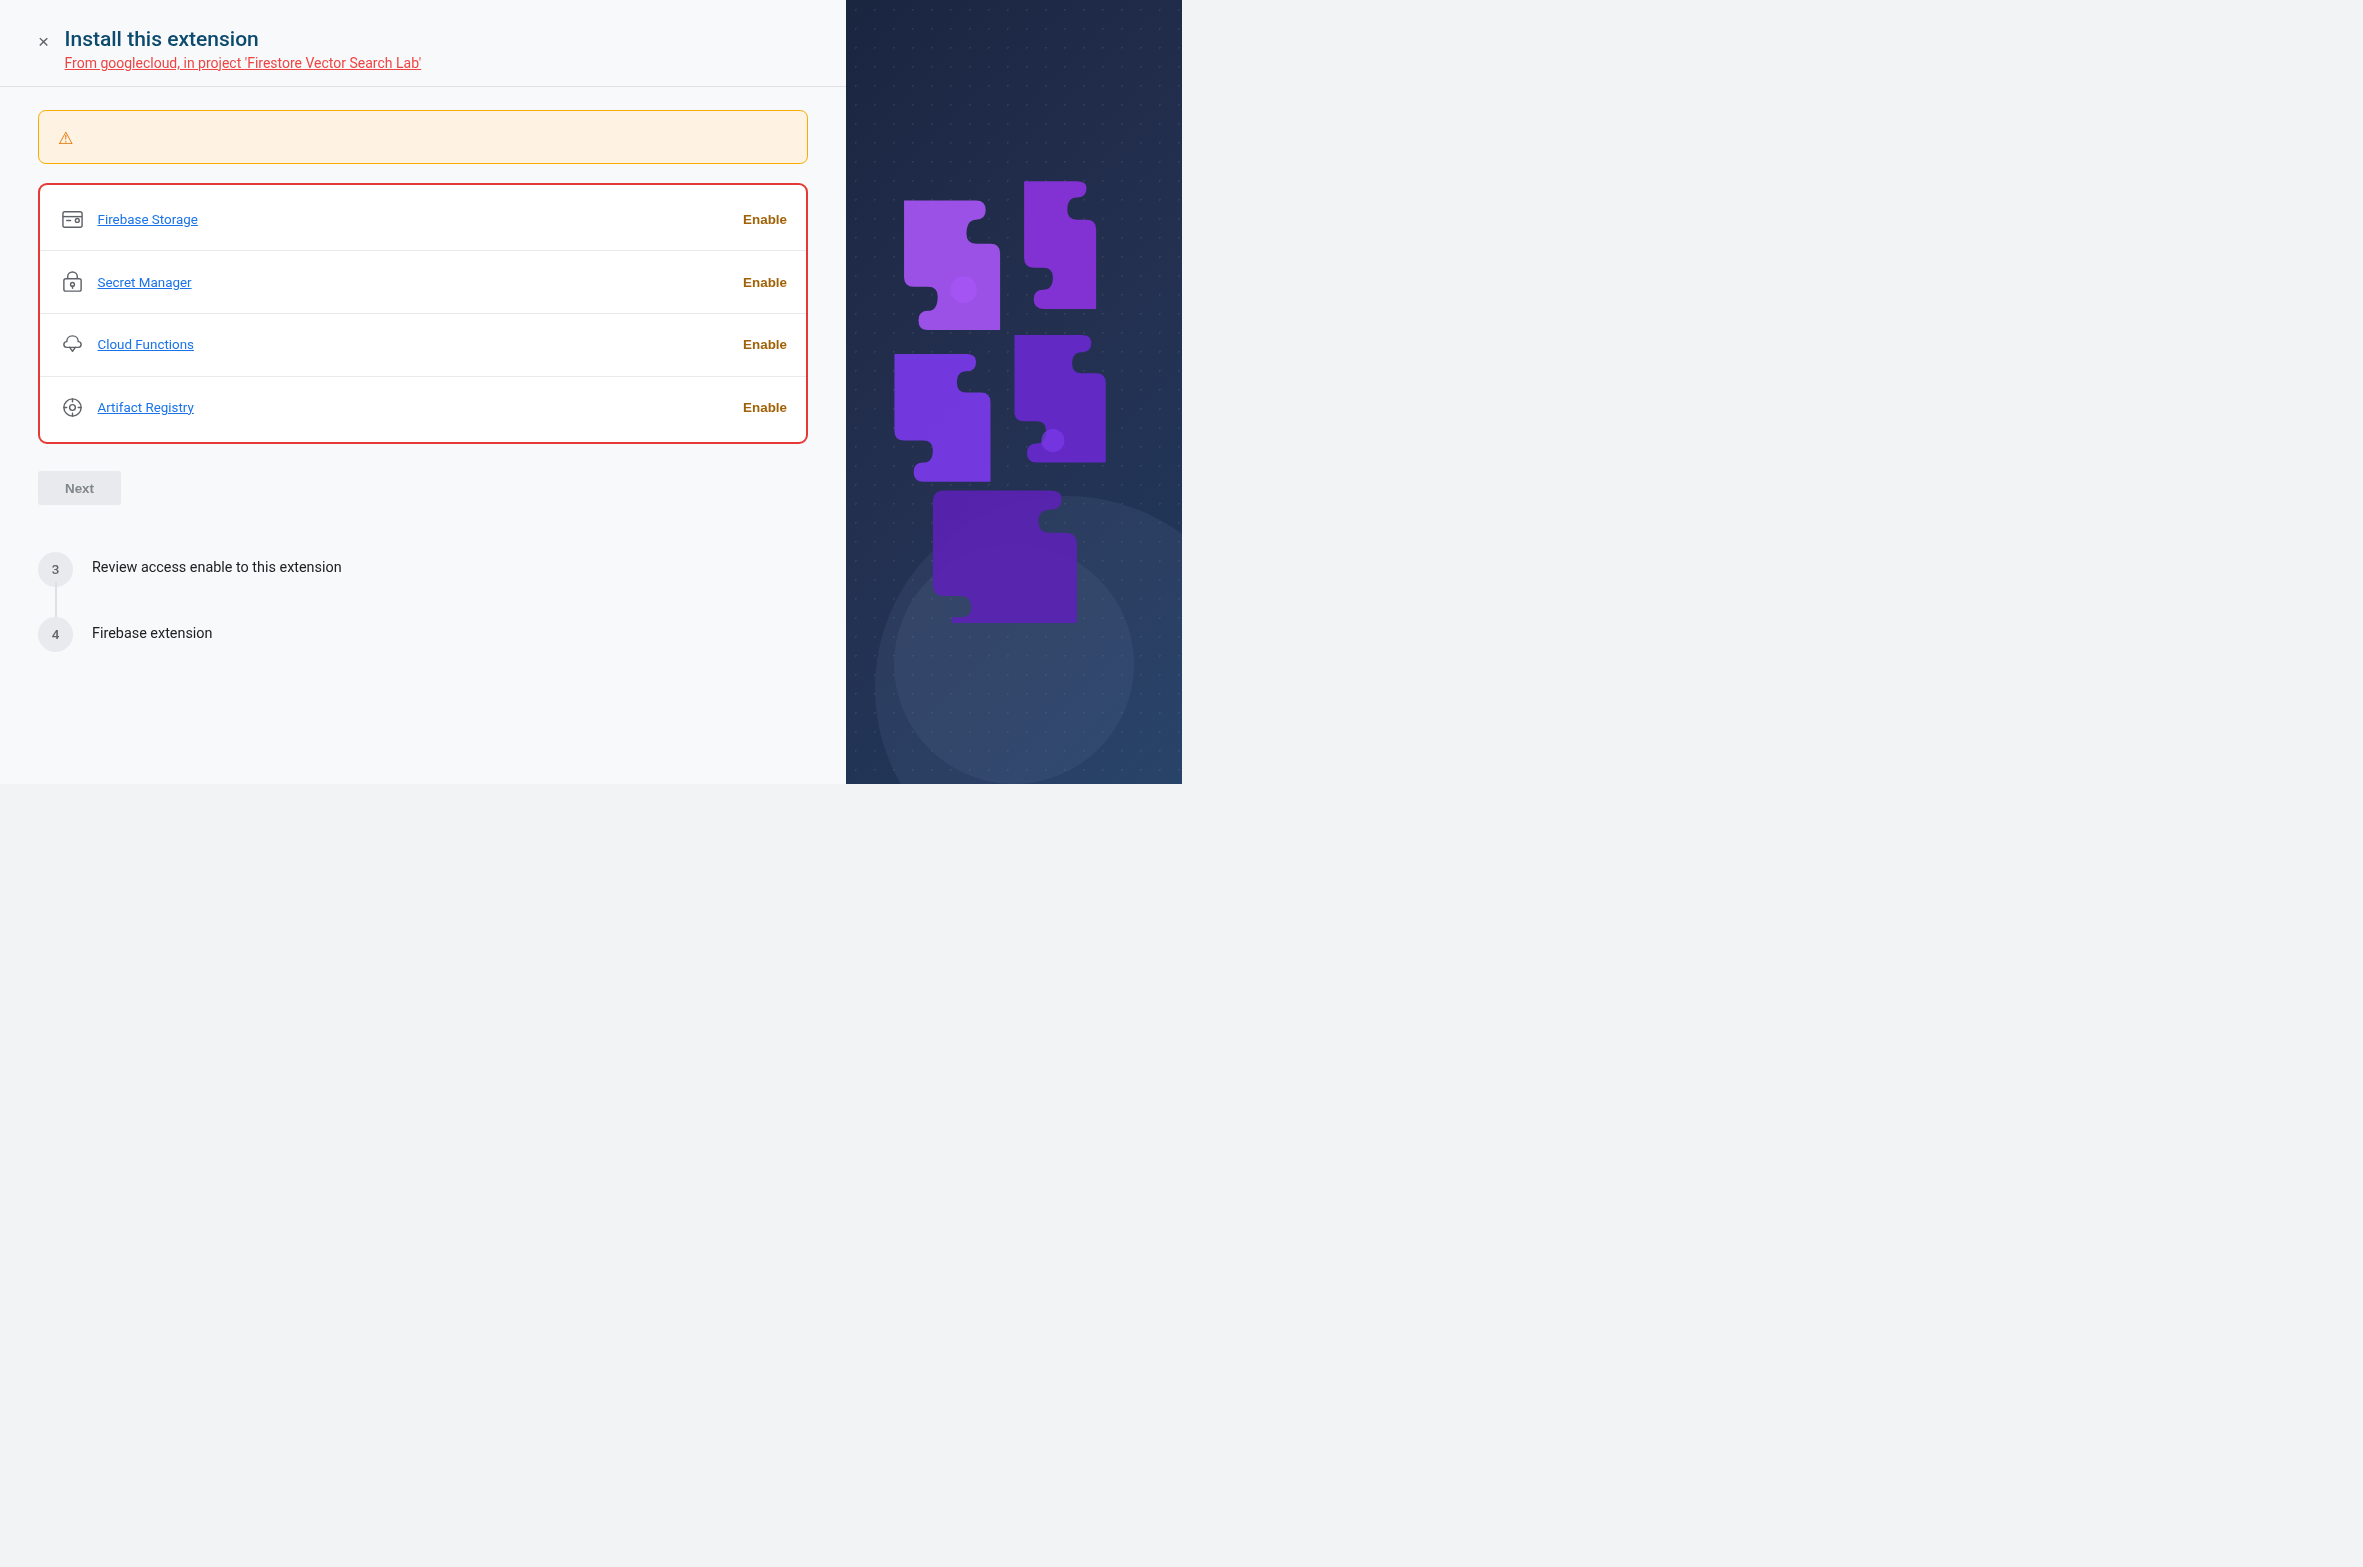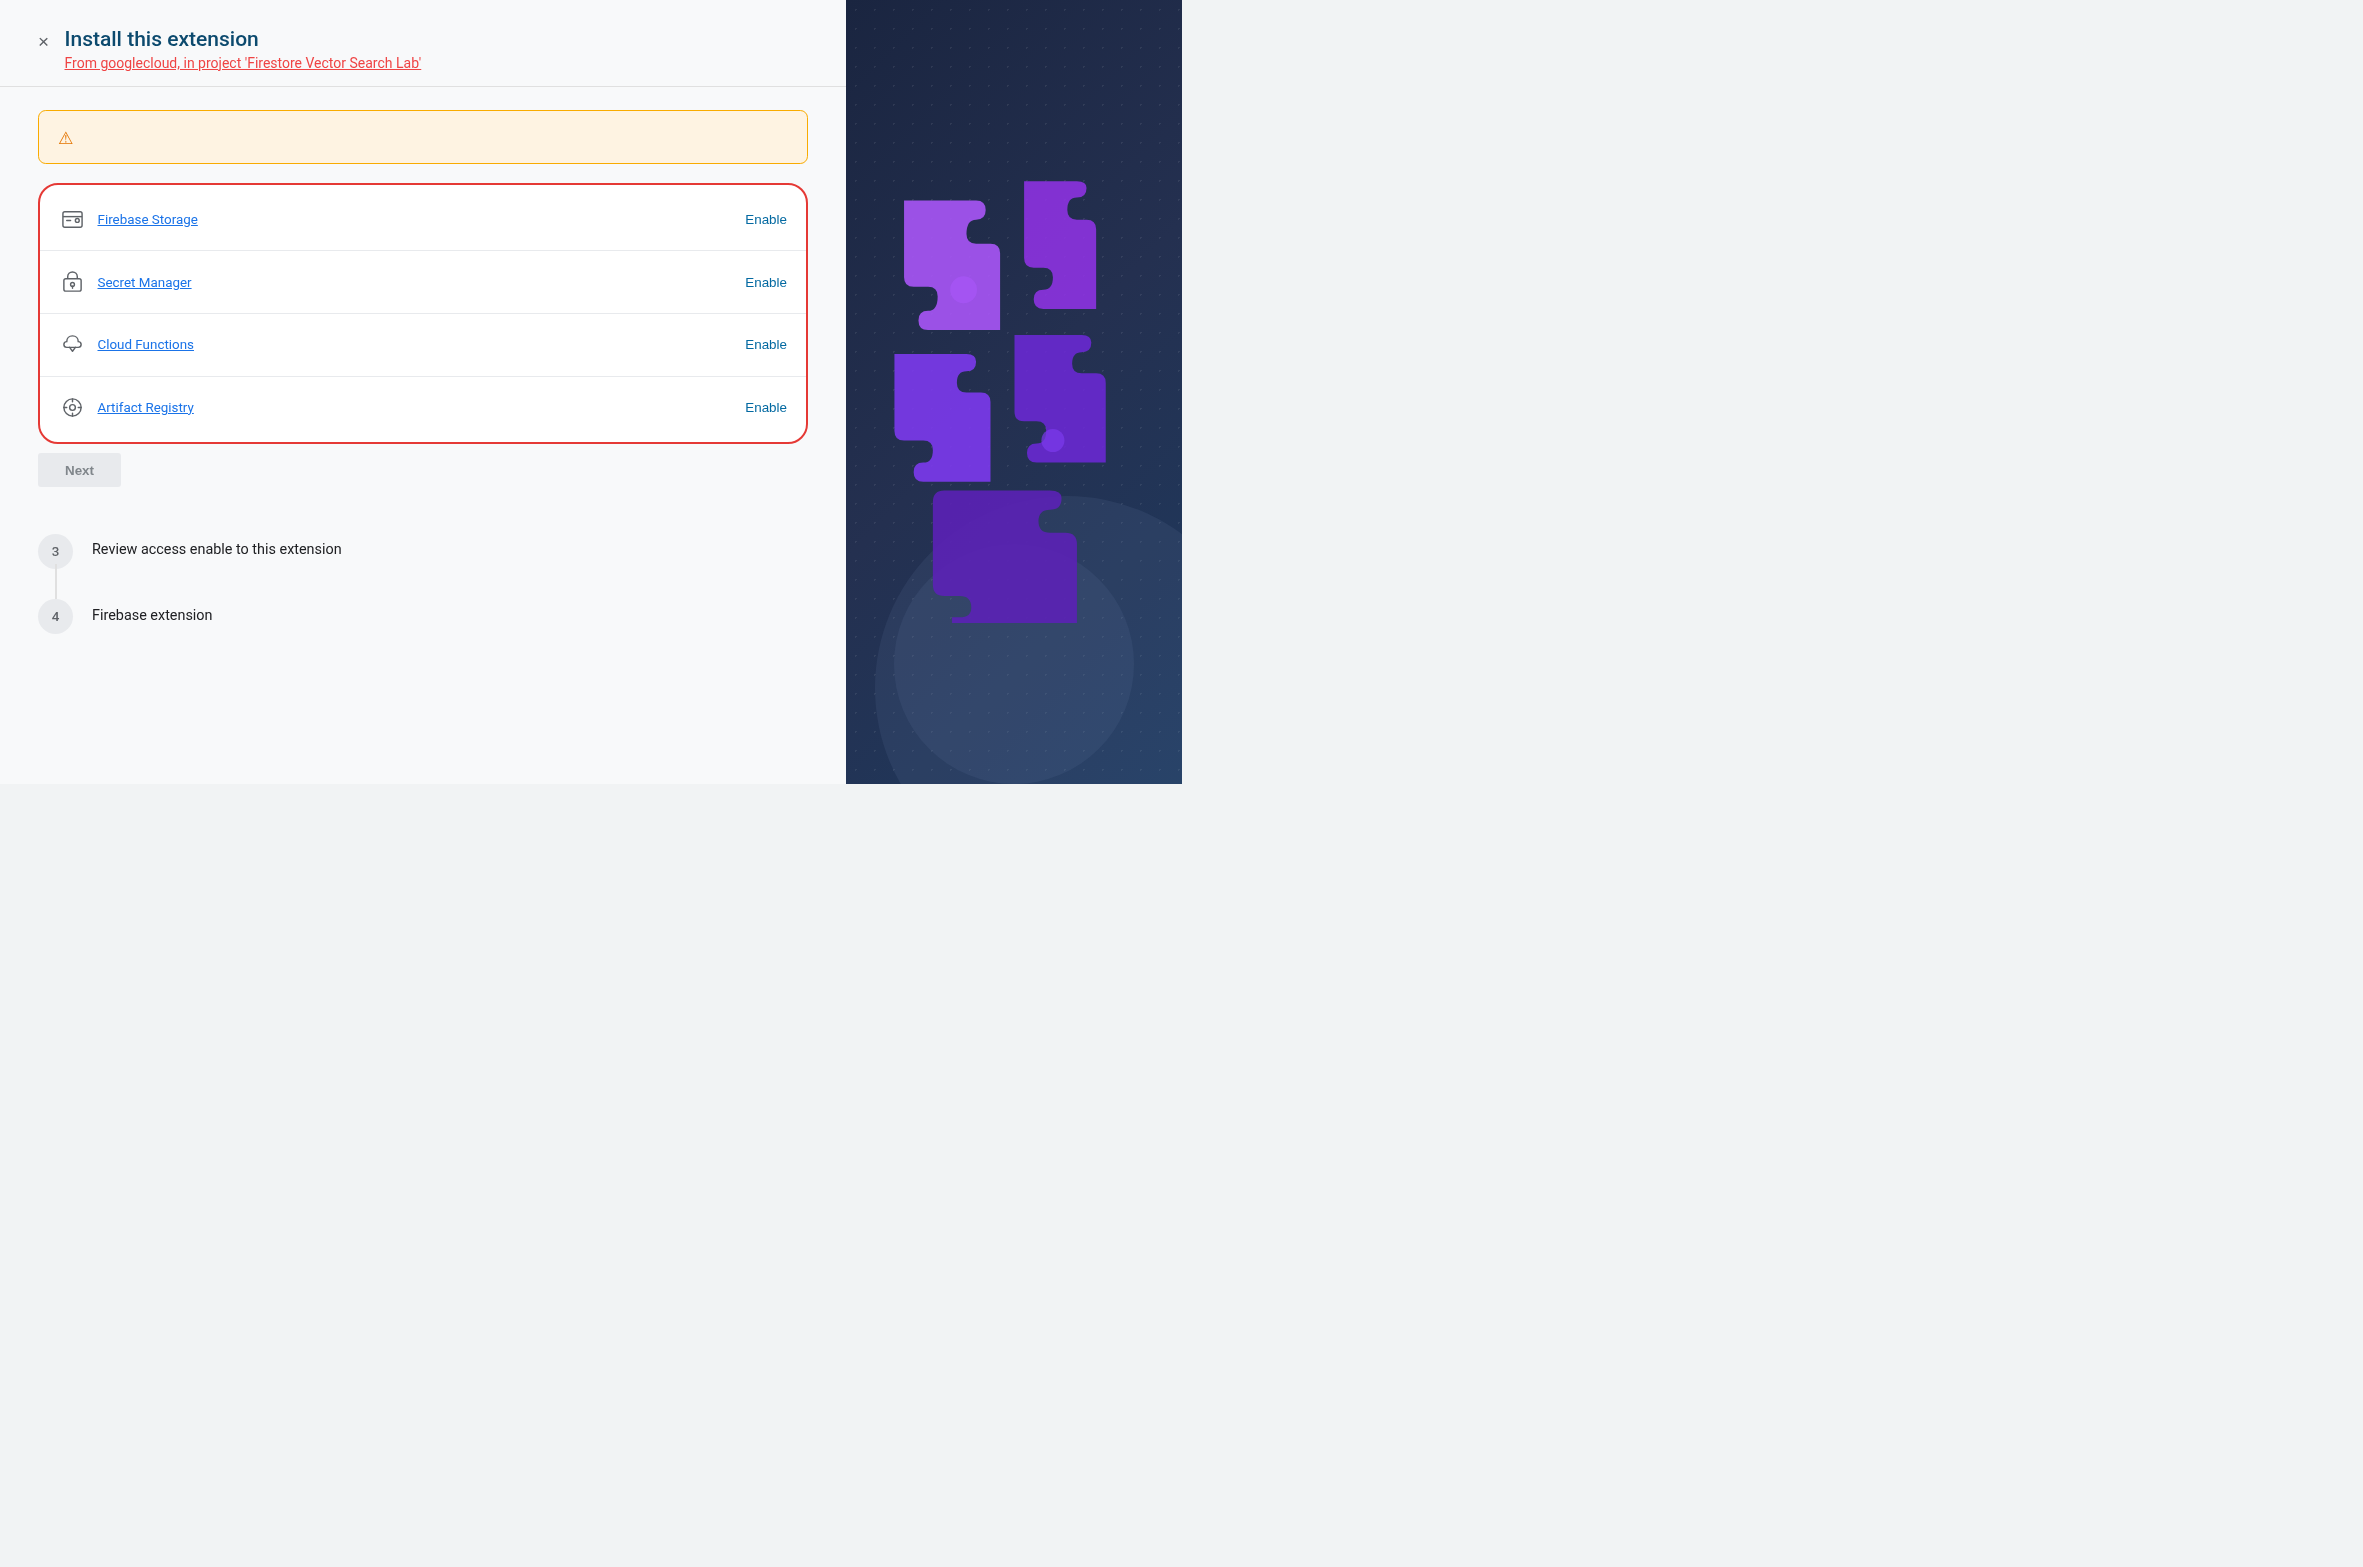--- a/index.html
+++ b/index.html
@@ -78,24 +78,24 @@
     }
 
     .warning-text {
       font-size: 12.5px;
       color: #c5460a;
       line-height: 1.6;
     }
 
     .services-container {
       border: 2.4px solid #e53935;
-      border-radius: 20px;
+      border-radius: 9px;
       background: #fff;
       padding: 3.8px 0;
-      margin-bottom: 9px;
+      margin-bottom: 27px;
     }
 
     .service-row {
       display: flex;
       align-items: center;
       justify-content: space-between;
       padding: 17.3px 19px;
       border-bottom: 1px solid #e8eaed;
     }
 
@@ -122,22 +122,22 @@
 
     .service-name {
       font-size: 13.4px;
       color: #1a73e8;
       text-decoration: underline;
       cursor: pointer;
     }
 
     .enable-btn {
       font-size: 13.4px;
-      font-weight: 400;
-      color: #0369a1;
+      font-weight: 700;
+      color: #a16207;
       background: none;
       border: none;
       cursor: pointer;
       padding: 0;
     }
 
     .next-btn {
       background: #e8eaed;
       color: #80868b;
       border: none;

